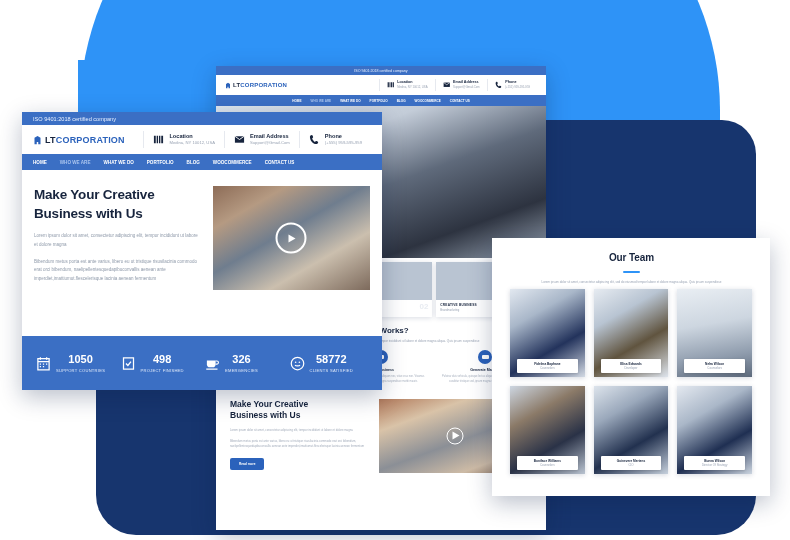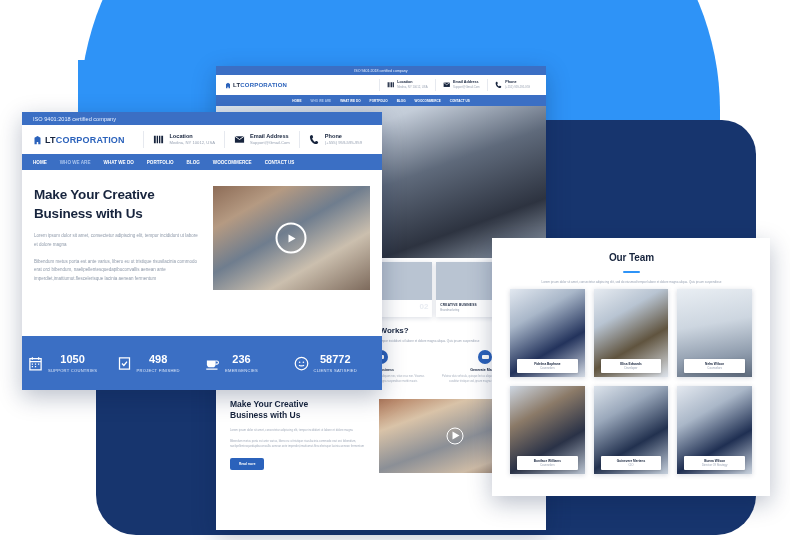--- a/index.html
+++ b/index.html
@@ -35,21 +35,21 @@
   #win1 .brand{font-size:9px;}
   #win1 .bicon{width:9px;height:10px;margin-right:3px;}
   #win1 .infocell{padding:0 9px;height:17px;}
   #win1 .ic{width:11px;height:11px;margin-right:5px;color:#17243d;}
   #win1 .ititle{font-size:5.6px;margin-bottom:2px;}
   #win1 .isub{font-size:4.2px;}
   #win1 .navbar{height:16px;padding:0 11px;font-size:4.6px;gap:13px;}
   #win1 .hero{padding:16px 12px 0 12px;display:flex;}
   #win1 .h1{font-size:13.5px;line-height:1.38;color:#17243d;font-weight:bold;letter-spacing:-.2px;}
   #win1 .p{font-size:4.5px;line-height:1.85;color:#8e99a9;margin-top:9px;}
-  #win1 .statbar{position:absolute;left:0;right:0;bottom:0;height:54px;background:#3b6fc4;display:flex;align-items:center;padding:0 6px;gap:6px;}
+  #win1 .statbar{position:absolute;left:0;right:0;bottom:0;height:54px;background:#3b6fc4;display:flex;align-items:center;padding:0 14px;gap:6px;}
 
   .photo{position:relative;overflow:hidden;background:#cfd6df;}
   .play{position:absolute;left:50%;top:50%;transform:translate(-50%,-50%);width:27px;height:27px;border:2px solid #fff;border-radius:50%;display:flex;align-items:center;justify-content:center;}
   .play:after{content:"";border-left:7px solid #fff;border-top:4.5px solid transparent;border-bottom:4.5px solid transparent;margin-left:2px;}
 
   .stat{display:flex;align-items:center;gap:5px;flex:1;}
   .stat .sic{width:15px;height:15px;color:#fff;flex:none;}
   .stat .num{color:#fff;font-weight:bold;font-size:11px;line-height:1;text-align:center;}
   .stat .lab{color:#dbe6f8;font-size:4.1px;letter-spacing:.25px;margin-top:3px;text-align:center;white-space:nowrap;}
 
@@ -373,21 +373,21 @@
             <div class="lab">PROJECT FINISHED</div>
           </div>
       </div>
       <div class="stat">
         <svg class="sic" viewBox="0 0 24 24" fill="#fff">
             <path d="M3 7h14v6a5 5 0 0 1-5 5H8a5 5 0 0 1-5-5z"></path>
             <path d="M17 8h2a2.5 2.5 0 0 1 0 5h-2" fill="none" stroke="#fff" stroke-width="1.8"></path>
             <path d="M2 20h18v2H2z"></path>
           </svg>
         <div>
-            <div class="num">236</div>
+            <div class="num">326</div>
             <div class="lab">EMERGENCIES</div>
           </div>
       </div>
       <div class="stat">
         <svg class="sic" viewBox="0 0 24 24">
             <circle cx="12" cy="12" r="10" fill="none" stroke="#fff" stroke-width="2"></circle>
             <circle cx="9" cy="10" r="1.3" fill="#fff"></circle>
             <circle cx="15" cy="10" r="1.3" fill="#fff"></circle>
             <path d="M8 14.5c1.2 1.6 6.8 1.6 8 0" fill="none" stroke="#fff" stroke-width="1.8"></path>
           </svg>

